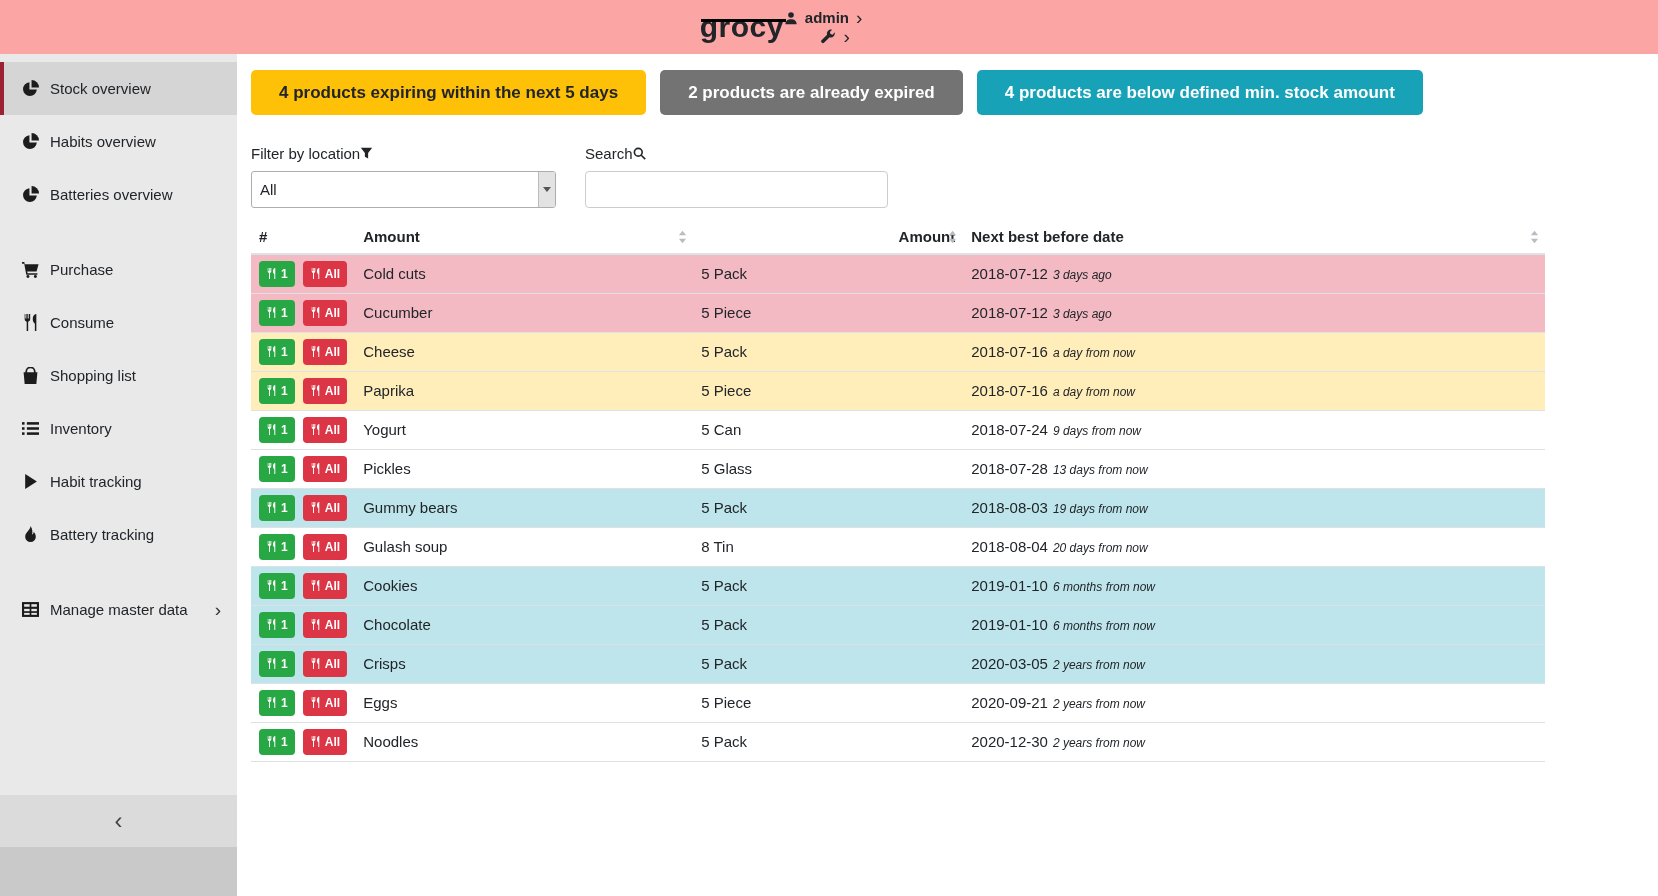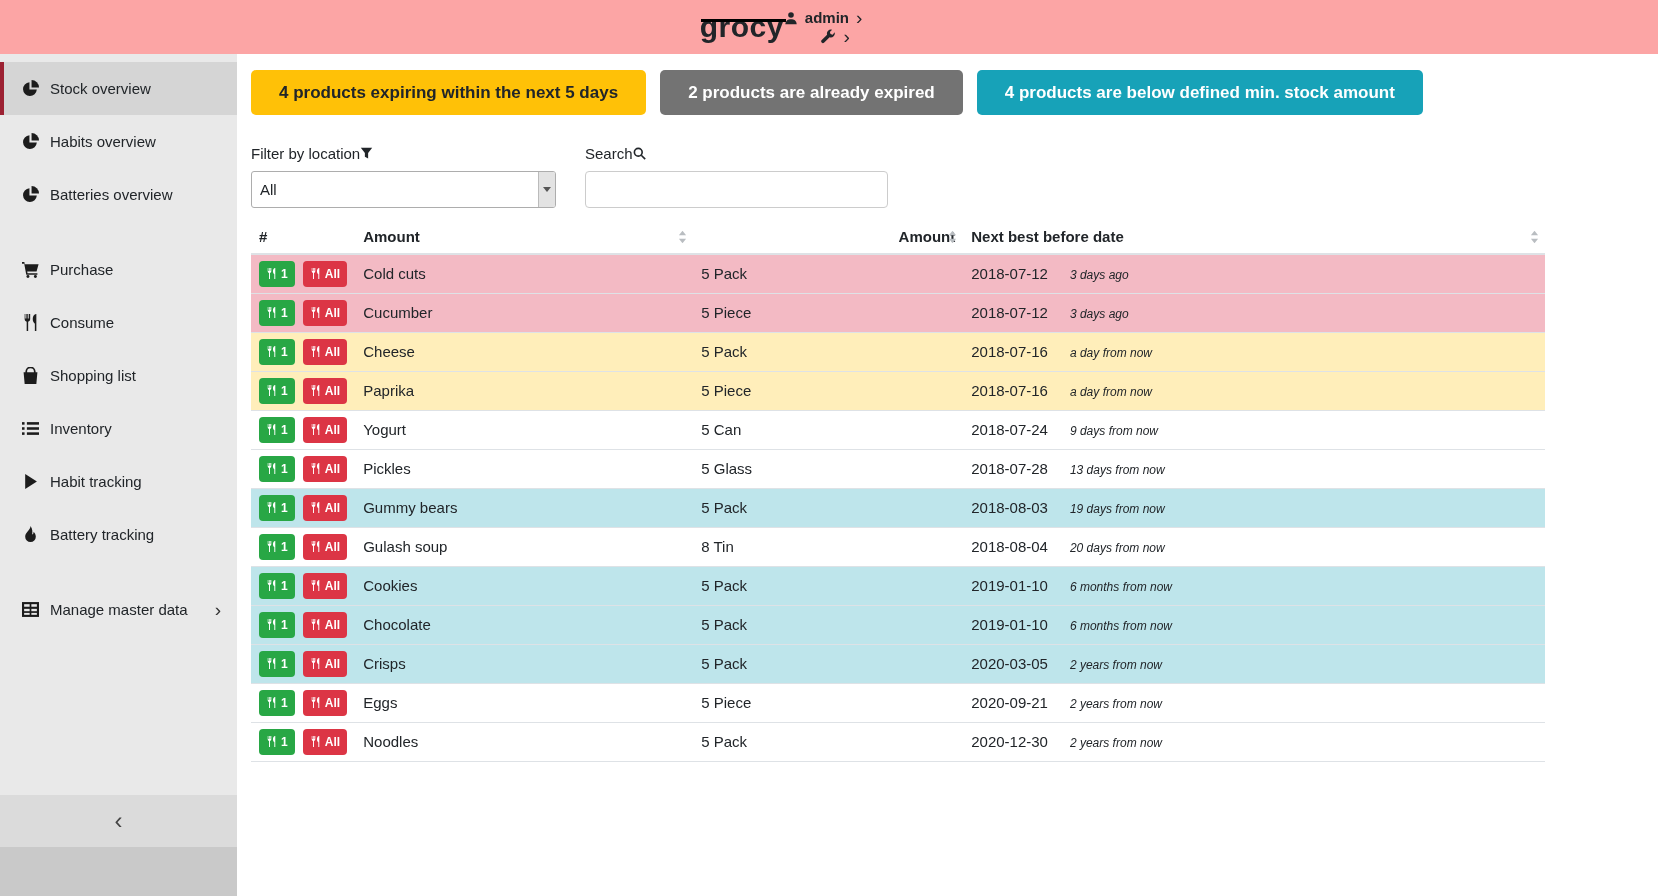--- a/index.html
+++ b/index.html
@@ -94,21 +94,21 @@
   tr.row-none    td { background:#ffffff; }
   .cell-actions { white-space:nowrap; }
   .btn-consume {
     display:inline-flex; align-items:center; gap:4px; height:26px; padding:0 7px;
     border:none; border-radius:4px; color:#fff; font-size:12px; font-weight:700;
     cursor:pointer; font-family:inherit; vertical-align:middle;
   }
   .btn-consume svg { width:11px; height:11px; display:block; }
   .btn-green { background:#28a745; margin-right:4px; }
   .btn-red   { background:#dc3545; }
-  .cell-date .due { font-style:italic; font-size:12px; margin-left:22px; }
+  .cell-date .due { font-style:italic; font-size:12px; margin-left:5px; }
 </style>
 </head>
 <body>
 
 <header class="topbar">
   <div class="logo">grocy</div>
   <div class="topbar-right">
     <div class="grp">
       <span class="icon-dark">
         <svg width="14" height="14" viewBox="0 0 16 16" fill="currentColor">

